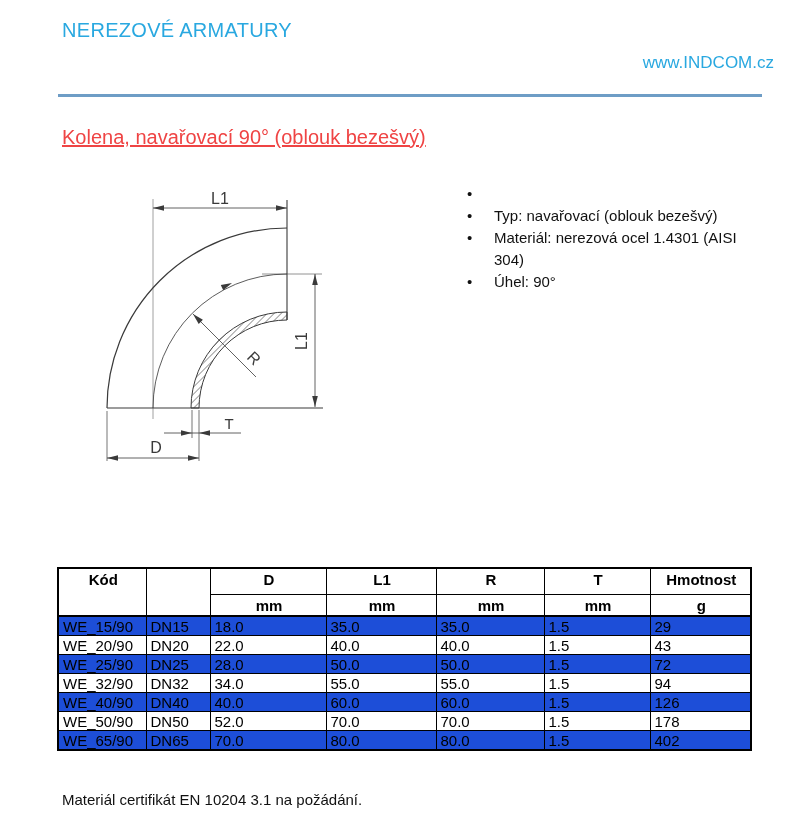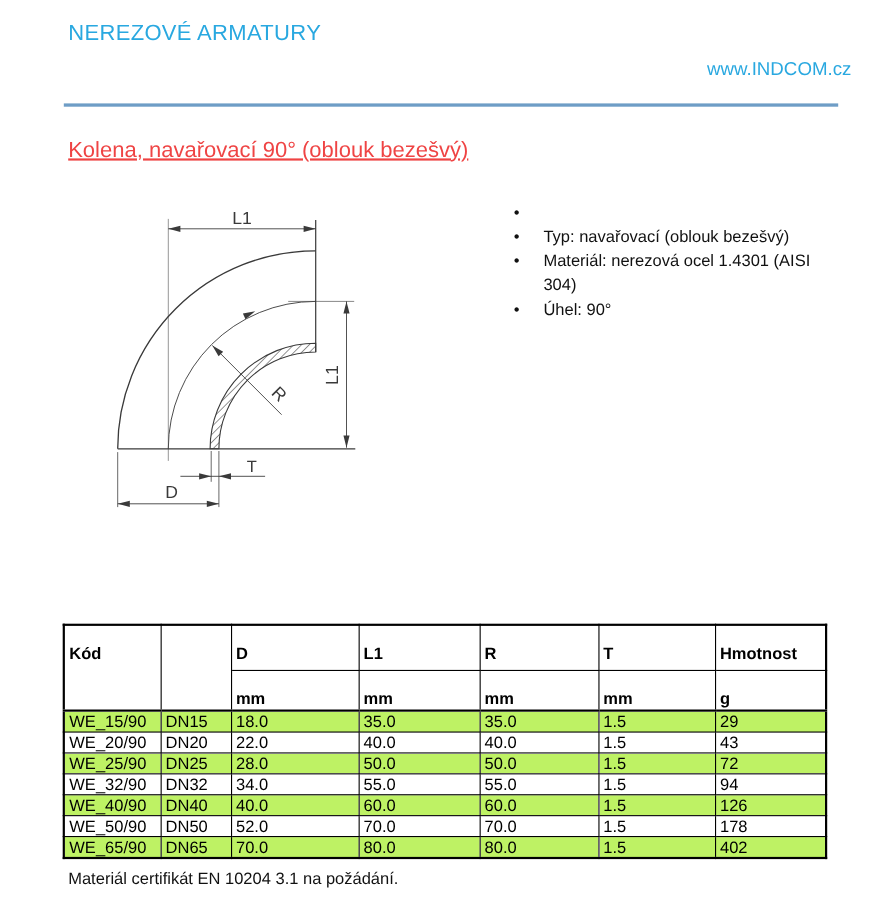--- a/index.html
+++ b/index.html
@@ -25,25 +25,25 @@
   table.sizes{
     left:57px;top:567px;width:693px;position:absolute;
     border-collapse:collapse;table-layout:fixed;
     font-size:15px;color:#000;
   }
   table.sizes th,table.sizes td{
     border:1px solid #000;padding:0 2px 0 4px;text-align:left;
     overflow:hidden;white-space:nowrap;
   }
   table.sizes{border:2px solid #000;}
-  table.sizes thead th{font-weight:bold;vertical-align:top;background:#fff;padding-top:17px;}
+  table.sizes thead th{font-weight:bold;vertical-align:top;background:#fff;padding-top:2px;text-align:center;}
   table.sizes thead tr.hdr1 th{height:23px;}
   table.sizes thead tr.hdr2 th{height:18px;}
   table.sizes tbody td{height:18px;font-weight:normal;}
-  table.sizes tbody tr.gray td{background:#bef264;}
+  table.sizes tbody tr.gray td{background:#1d4ed8;}
   table.sizes tbody tr:first-child td{border-top:2px solid #000;}
   
   .footer-note{left:62px;top:791px;font-size:15px;color:#111;}
 </style>
 </head>
 <body>
 
 <div class="abs brand-title">NEREZOVÉ ARMATURY</div>
 <a class="abs site-link">www.INDCOM.cz</a>
 <div class="abs header-rule"></div>

